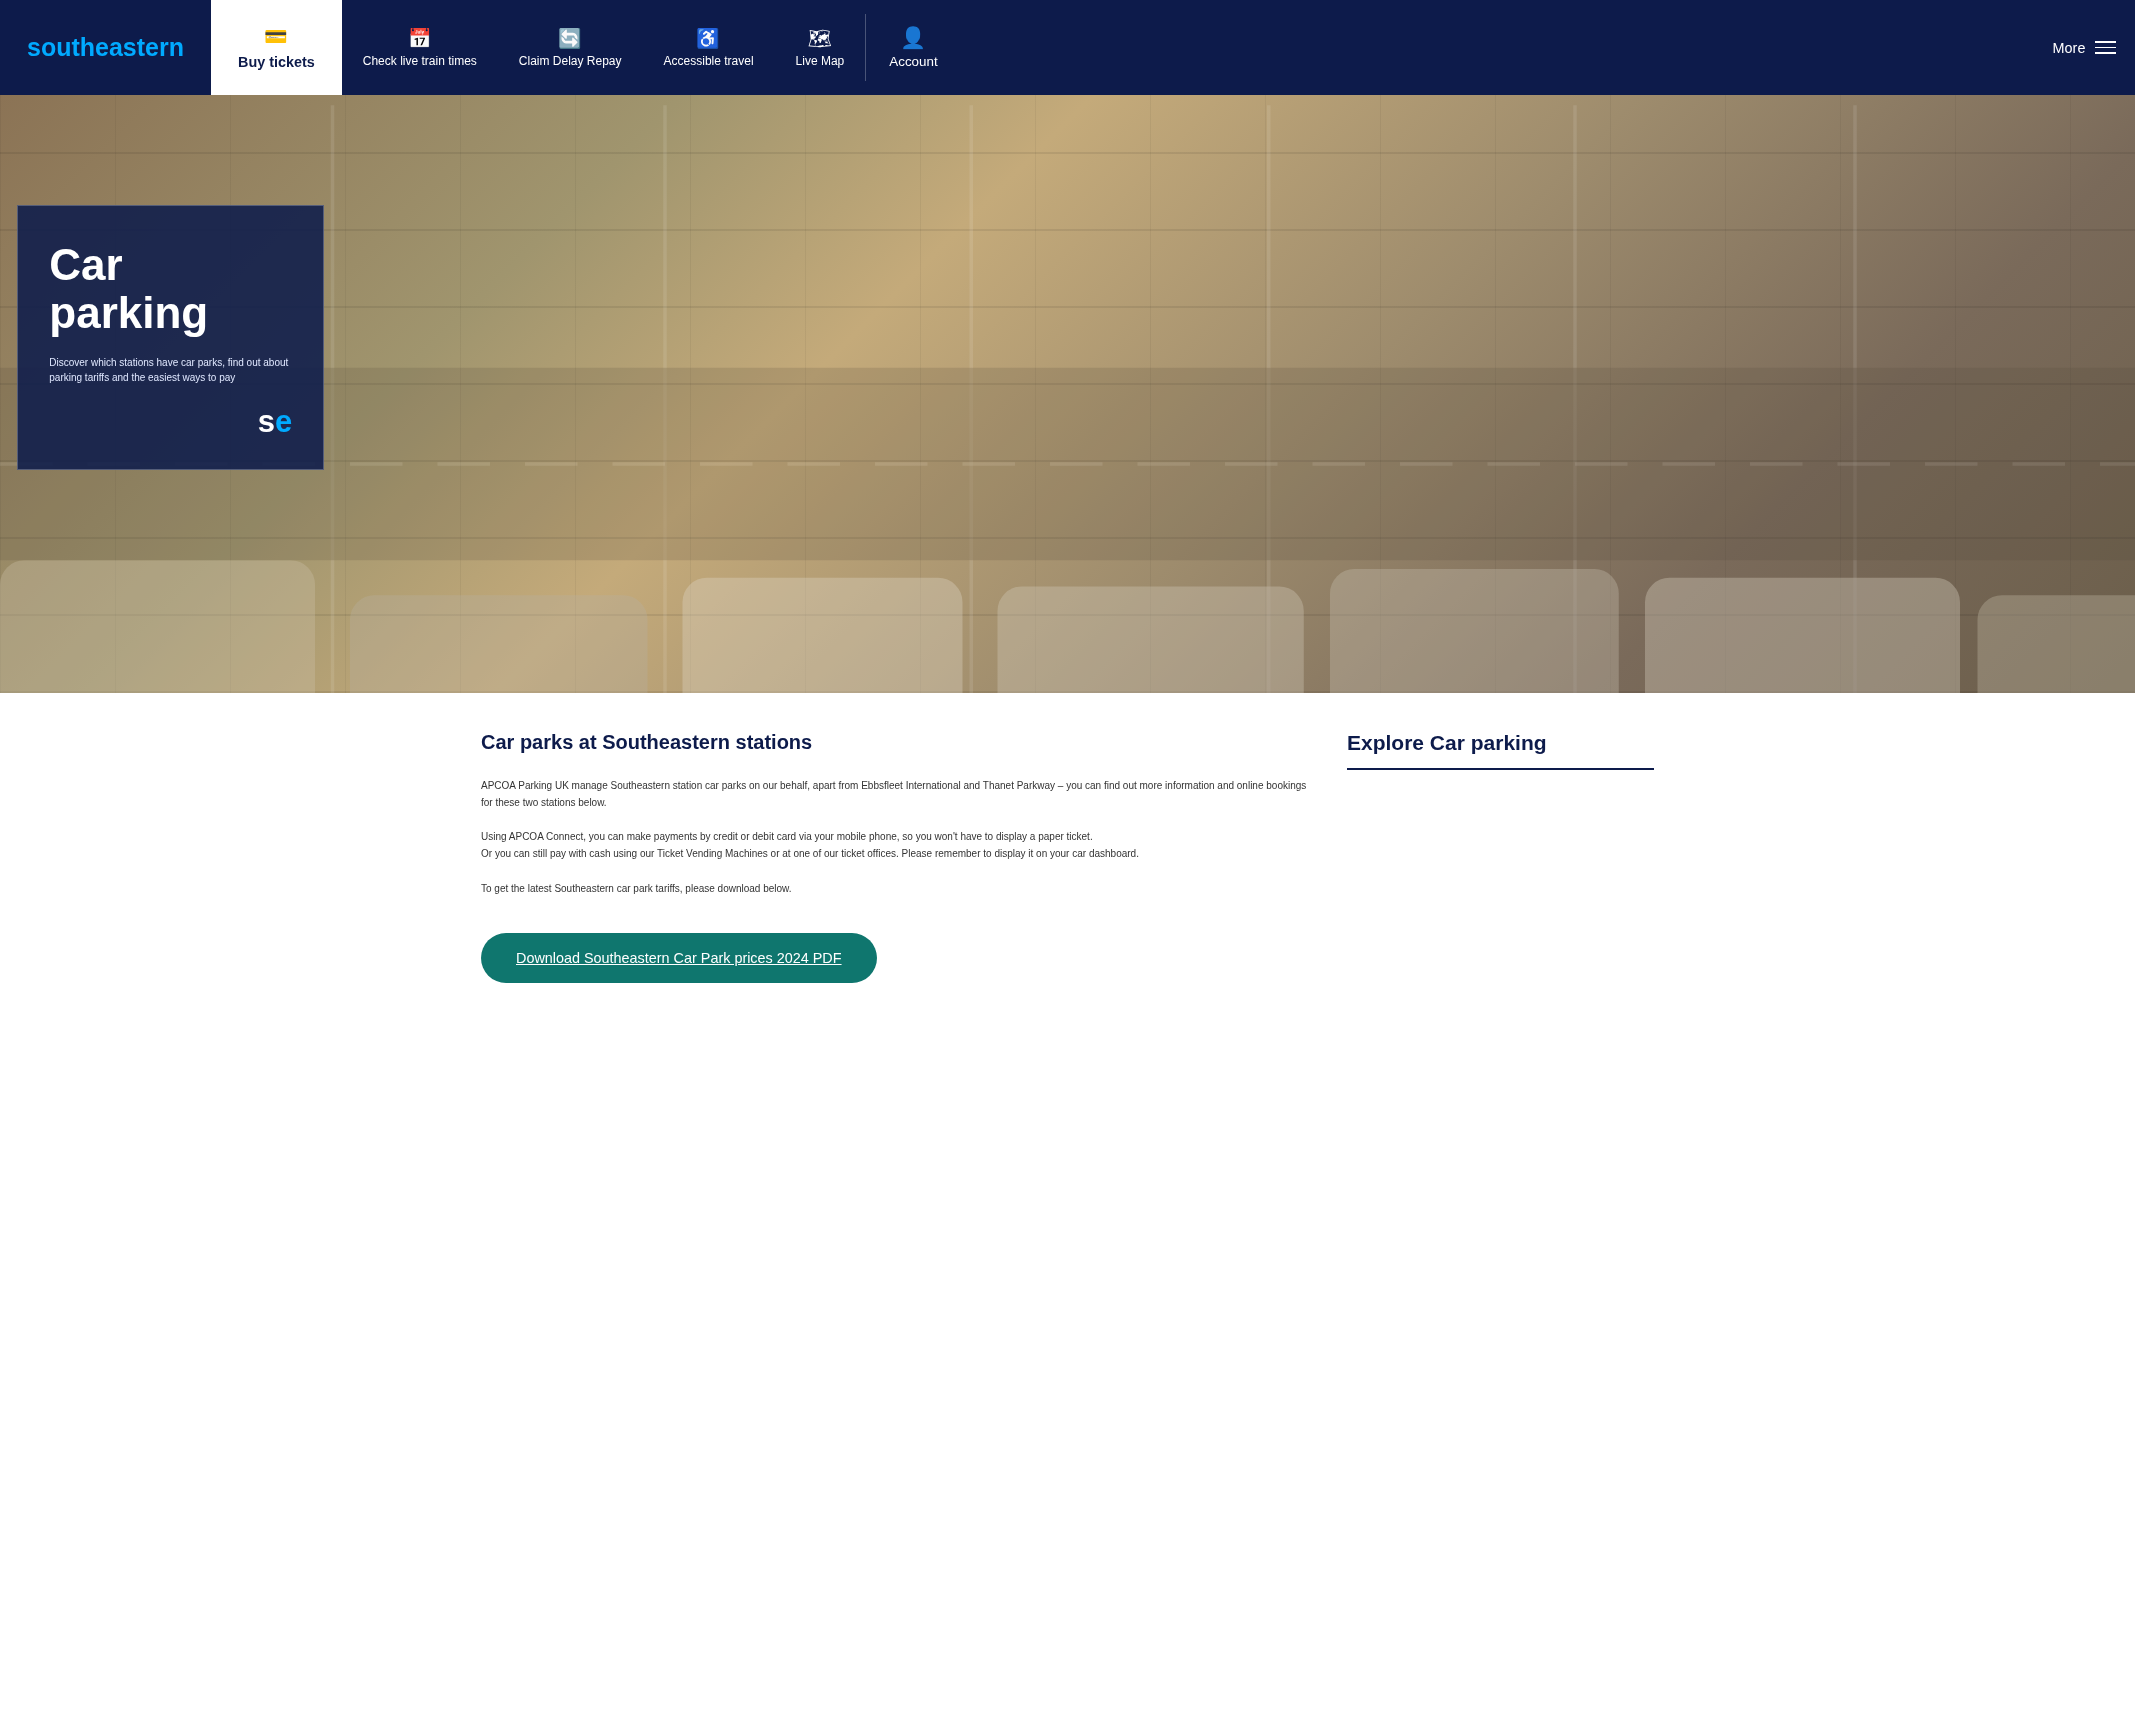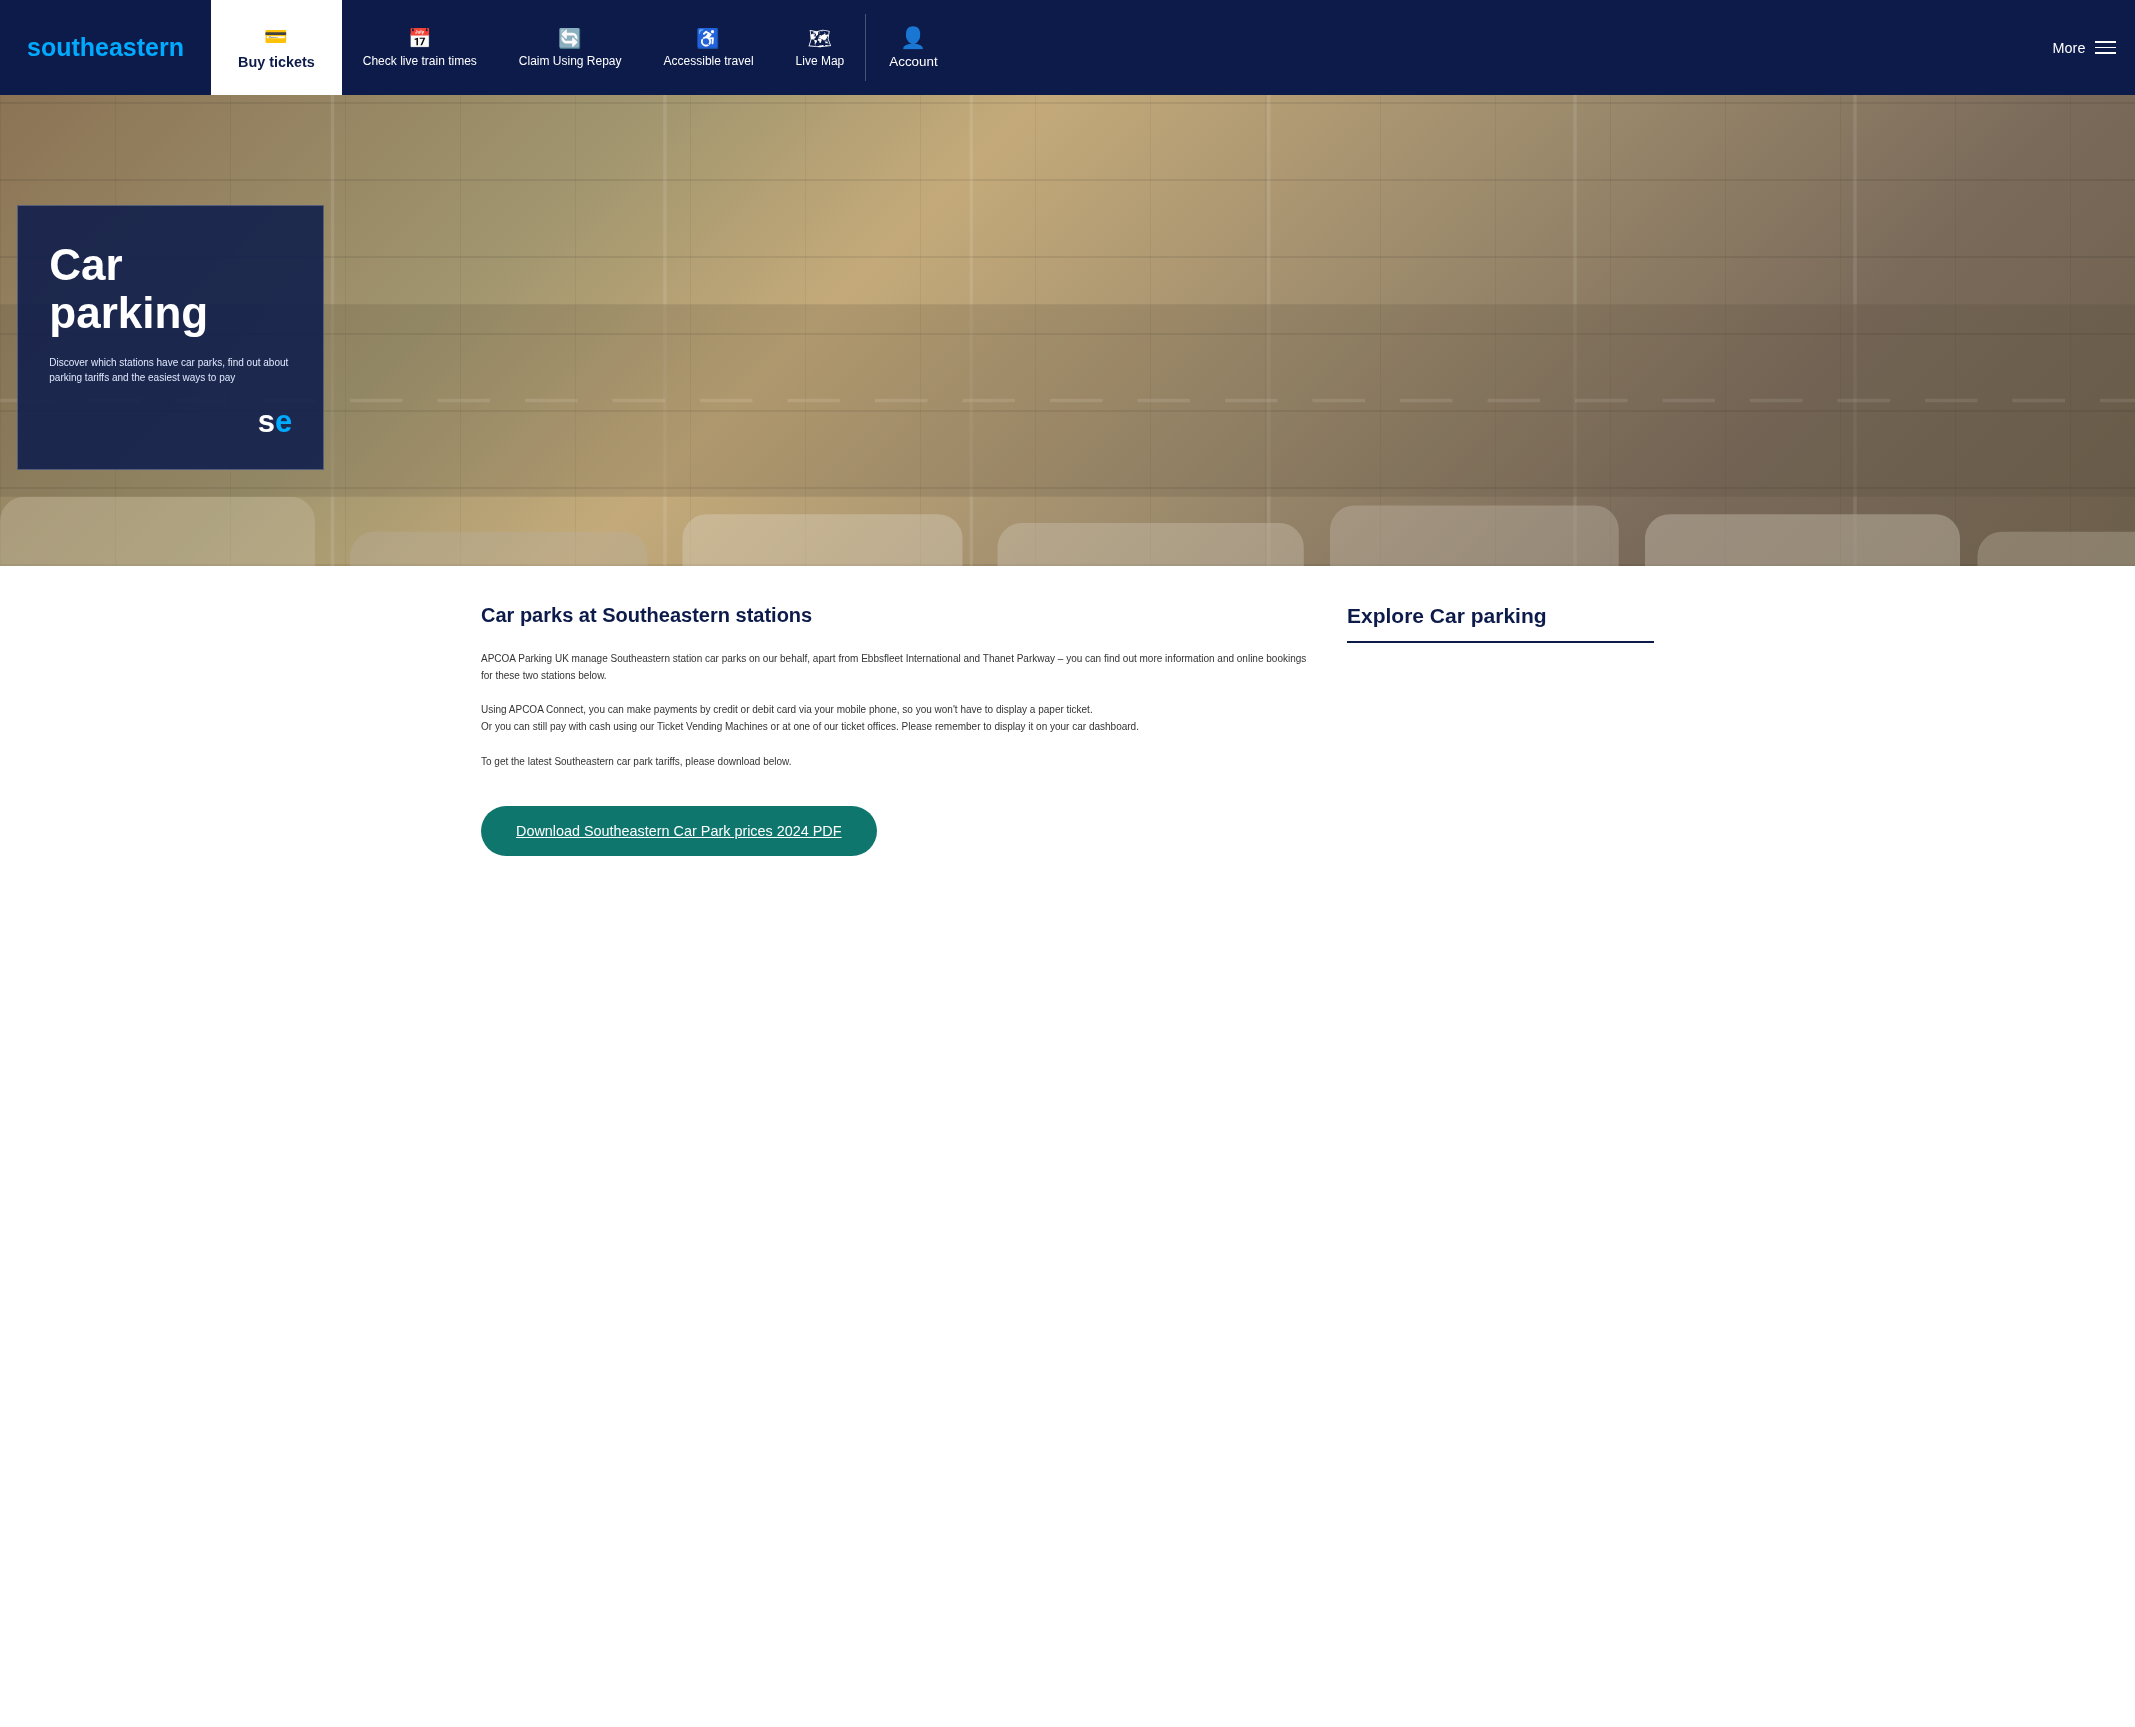--- a/index.html
+++ b/index.html
@@ -102,21 +102,21 @@
     .hamburger span {
       display: block;
       width: 21px;
       height: 1.9px;
       background: #fff;
     }
 
     
     .hero {
       position: relative;
-      height: 471px;
+      height: 598px;
       overflow: hidden;
       background: #4c1d95;
     }
     .hero-bg {
       width: 100%;
       height: 100%;
       background: linear-gradient(135deg, #8b7355 0%, #a0956e 25%, #c4aa7a 40%, #9e8c6d 60%, #7a6a5a 80%, #6b5e4a 100%);
       position: absolute;
       top: 0; left: 0;
     }
@@ -231,21 +231,21 @@
     <span class="btn-label">Buy tickets</span>
   </div>
 
   <div class="nav-items">
     <a class="nav-item">
       <span class="ni-icon">📅</span>
       <span class="ni-label">Check live train times</span>
     </a>
     <a class="nav-item">
       <span class="ni-icon">🔄</span>
-      <span class="ni-label">Claim Using Repay</span>
+      <span class="ni-label">Claim Delay Repay</span>
     </a>
     <a class="nav-item">
       <span class="ni-icon">♿</span>
       <span class="ni-label">Accessible travel</span>
     </a>
     <a class="nav-item">
       <span class="ni-icon">🗺</span>
       <span class="ni-label">Live Map</span>
     </a>
 

